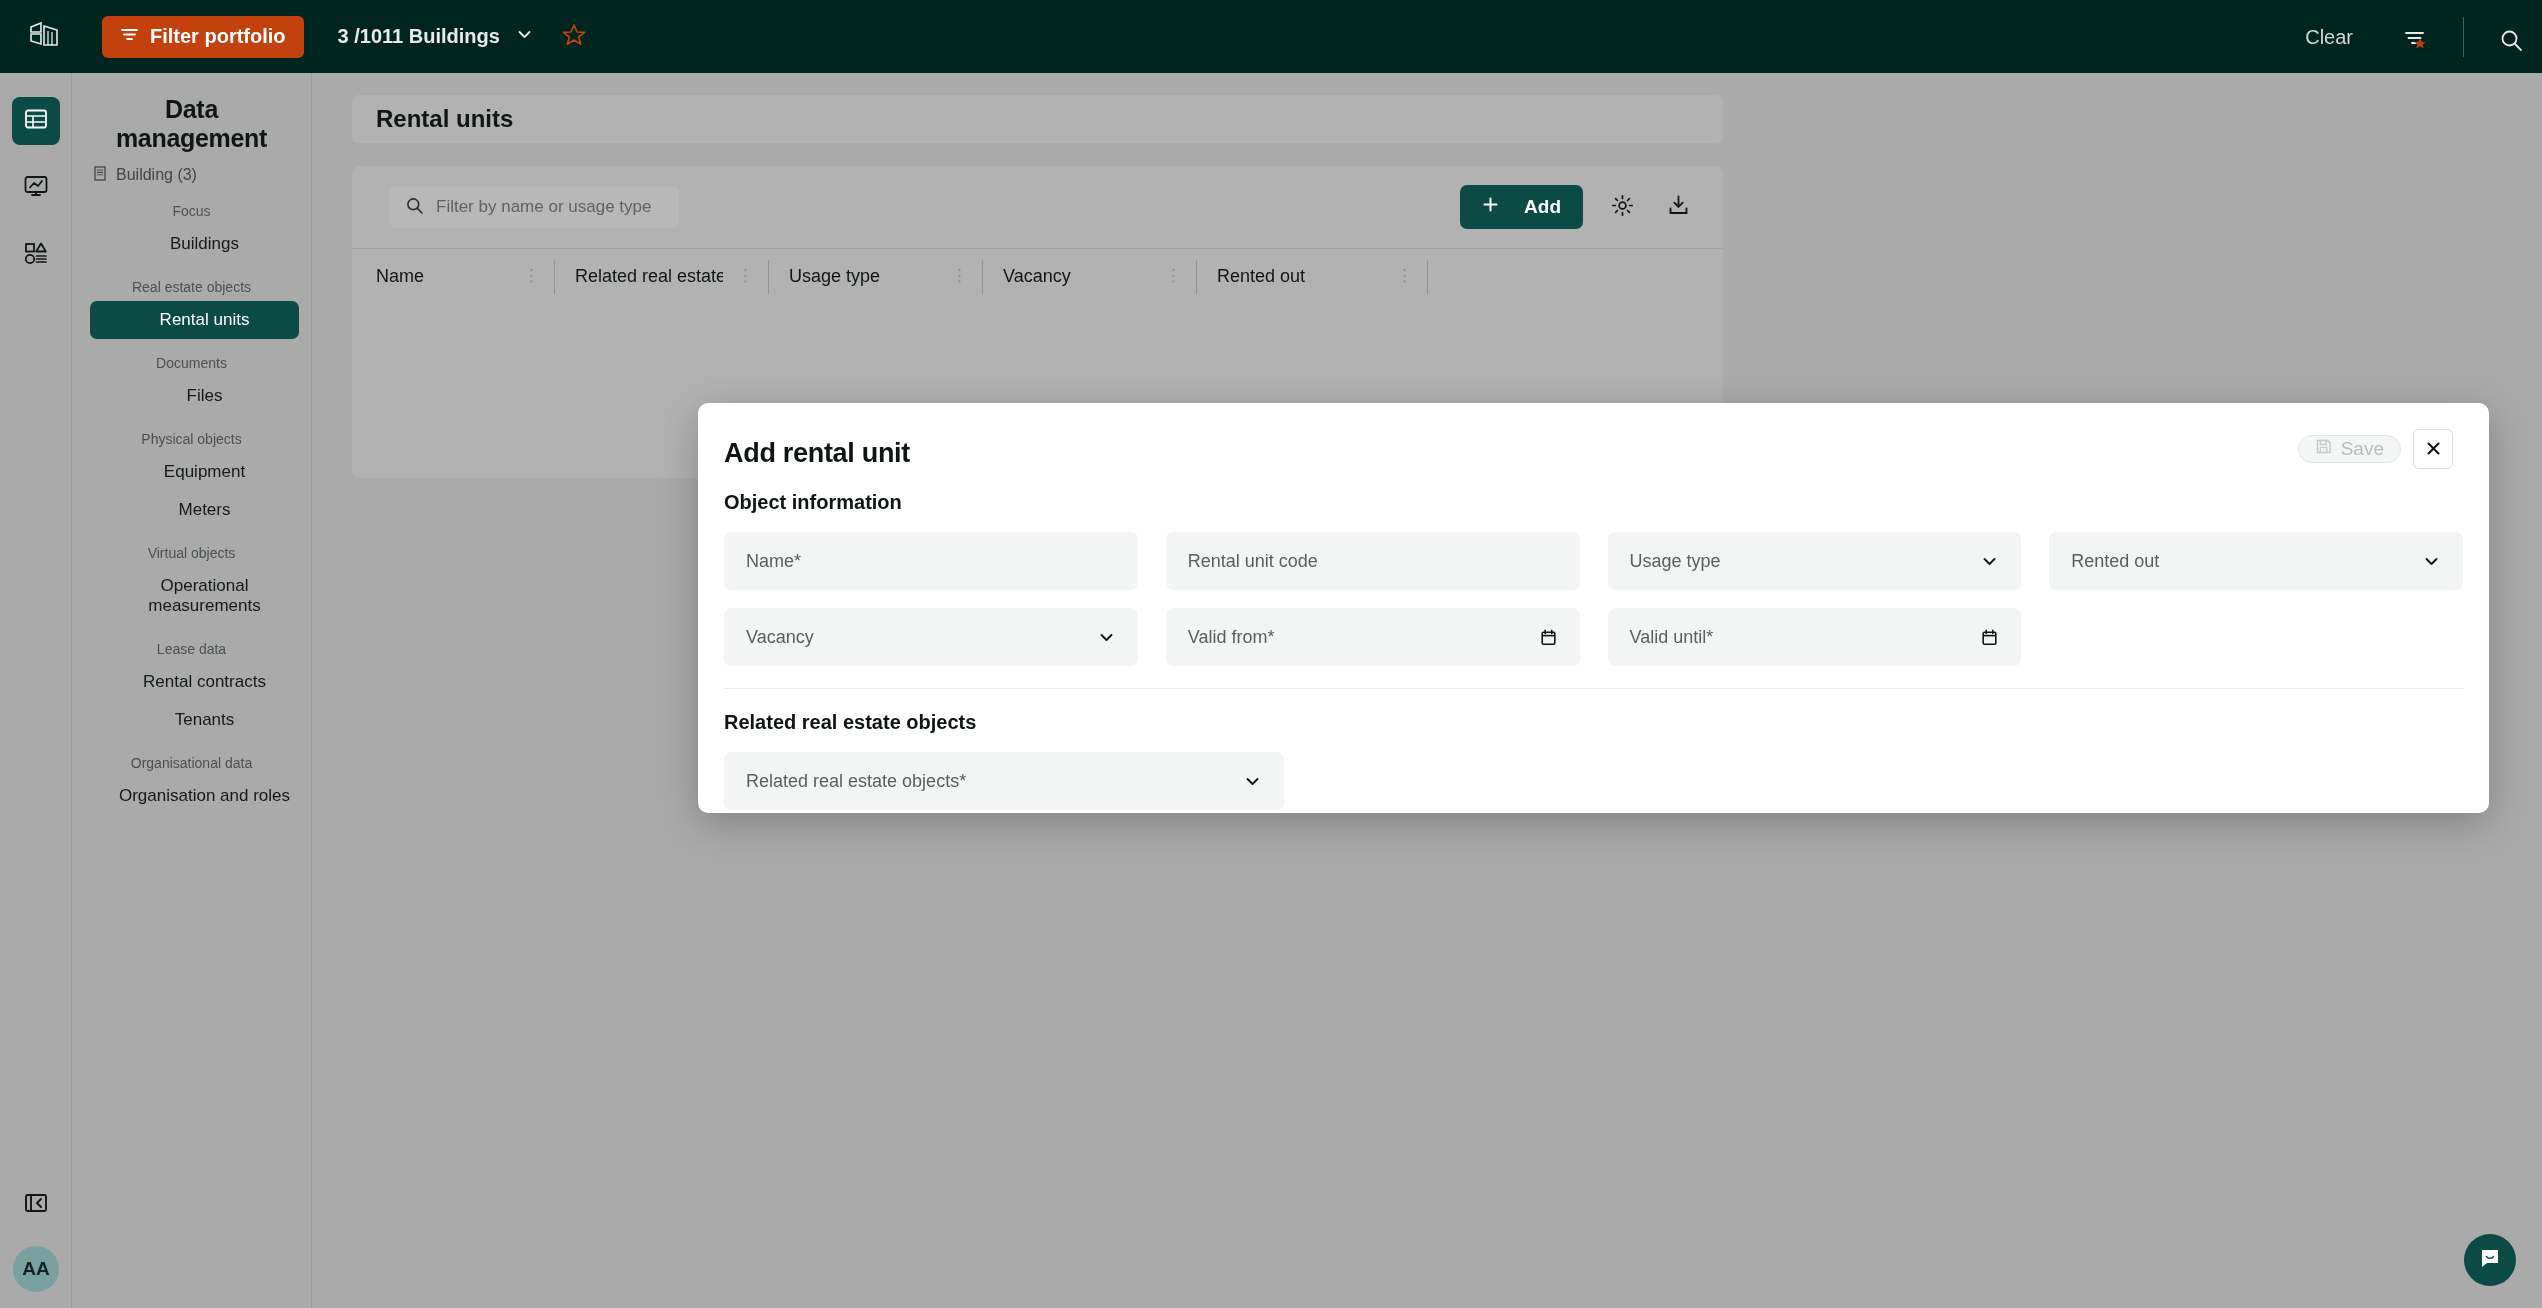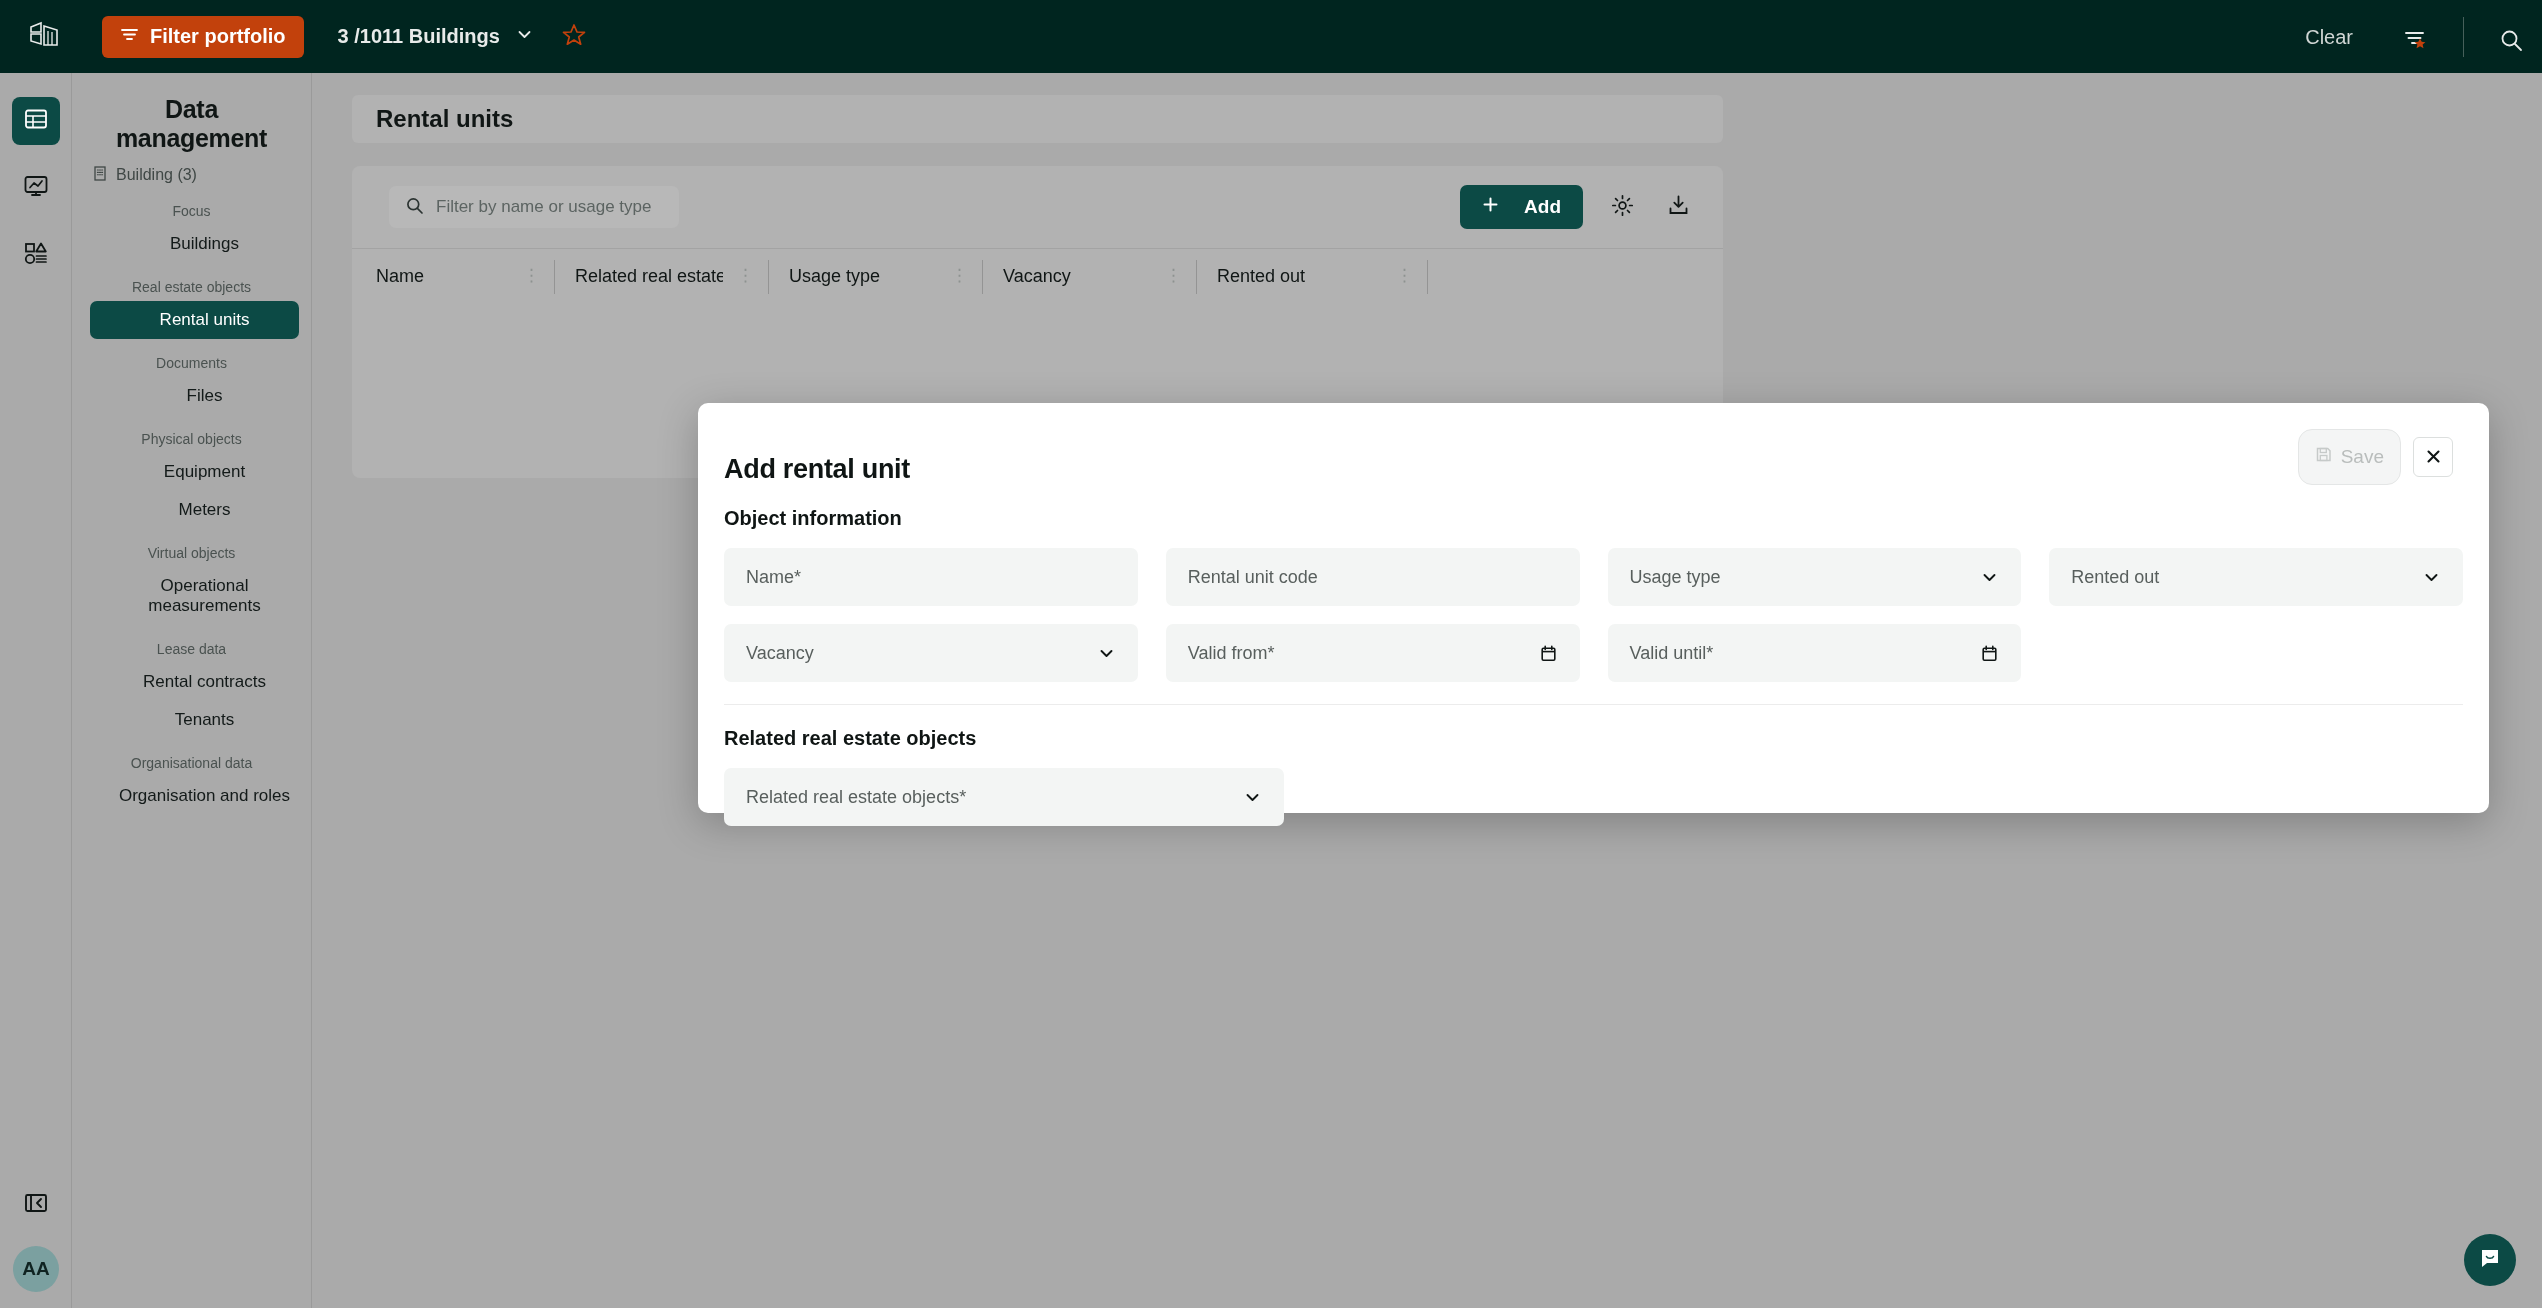--- a/index.html
+++ b/index.html
@@ -119,21 +119,21 @@
   
   .overlay { position: absolute; inset: 0; background: transparent; }
   .modal {
     position: absolute; left: 385px; top: 330px; width: 1791px; height: 410px;
     background: #ffffff; border-radius: 10px; box-shadow: 0 10px 40px rgba(0,0,0,0.24);
   }
   .modal-head { display: flex; align-items: flex-end; padding: 26px 36px 0 26px; }
   .modal-title { font-size: 27px; font-weight: 700; color: #0f1514; letter-spacing: -0.3px; }
   .modal-actions { margin-left: auto; display: flex; align-items: center; gap: 12px; }
   .save-btn {
-    height: 56px; min-width: 88px; background: #f4f5f5; color: #b9bdbc;
+    height: 28px; min-width: 88px; background: #f4f5f5; color: #b9bdbc;
     border: 1px solid #e4e6e6; border-radius: 14px; padding: 0 16px;
     display: flex; align-items: center; justify-content: center; gap: 9px;
     font-size: 19px; font-family: "Liberation Sans", sans-serif; cursor: not-allowed;
   }
   .close-btn {
     width: 40px; height: 40px; background: #ffffff; border: 1px solid #dcdfde;
     border-radius: 6px; display: flex; align-items: center; justify-content: center;
     cursor: pointer; font-size: 20px; color: #101615;
   }
   .section-title { font-size: 20px; font-weight: 700; color: #0f1514; padding: 22px 0 0 26px; }

